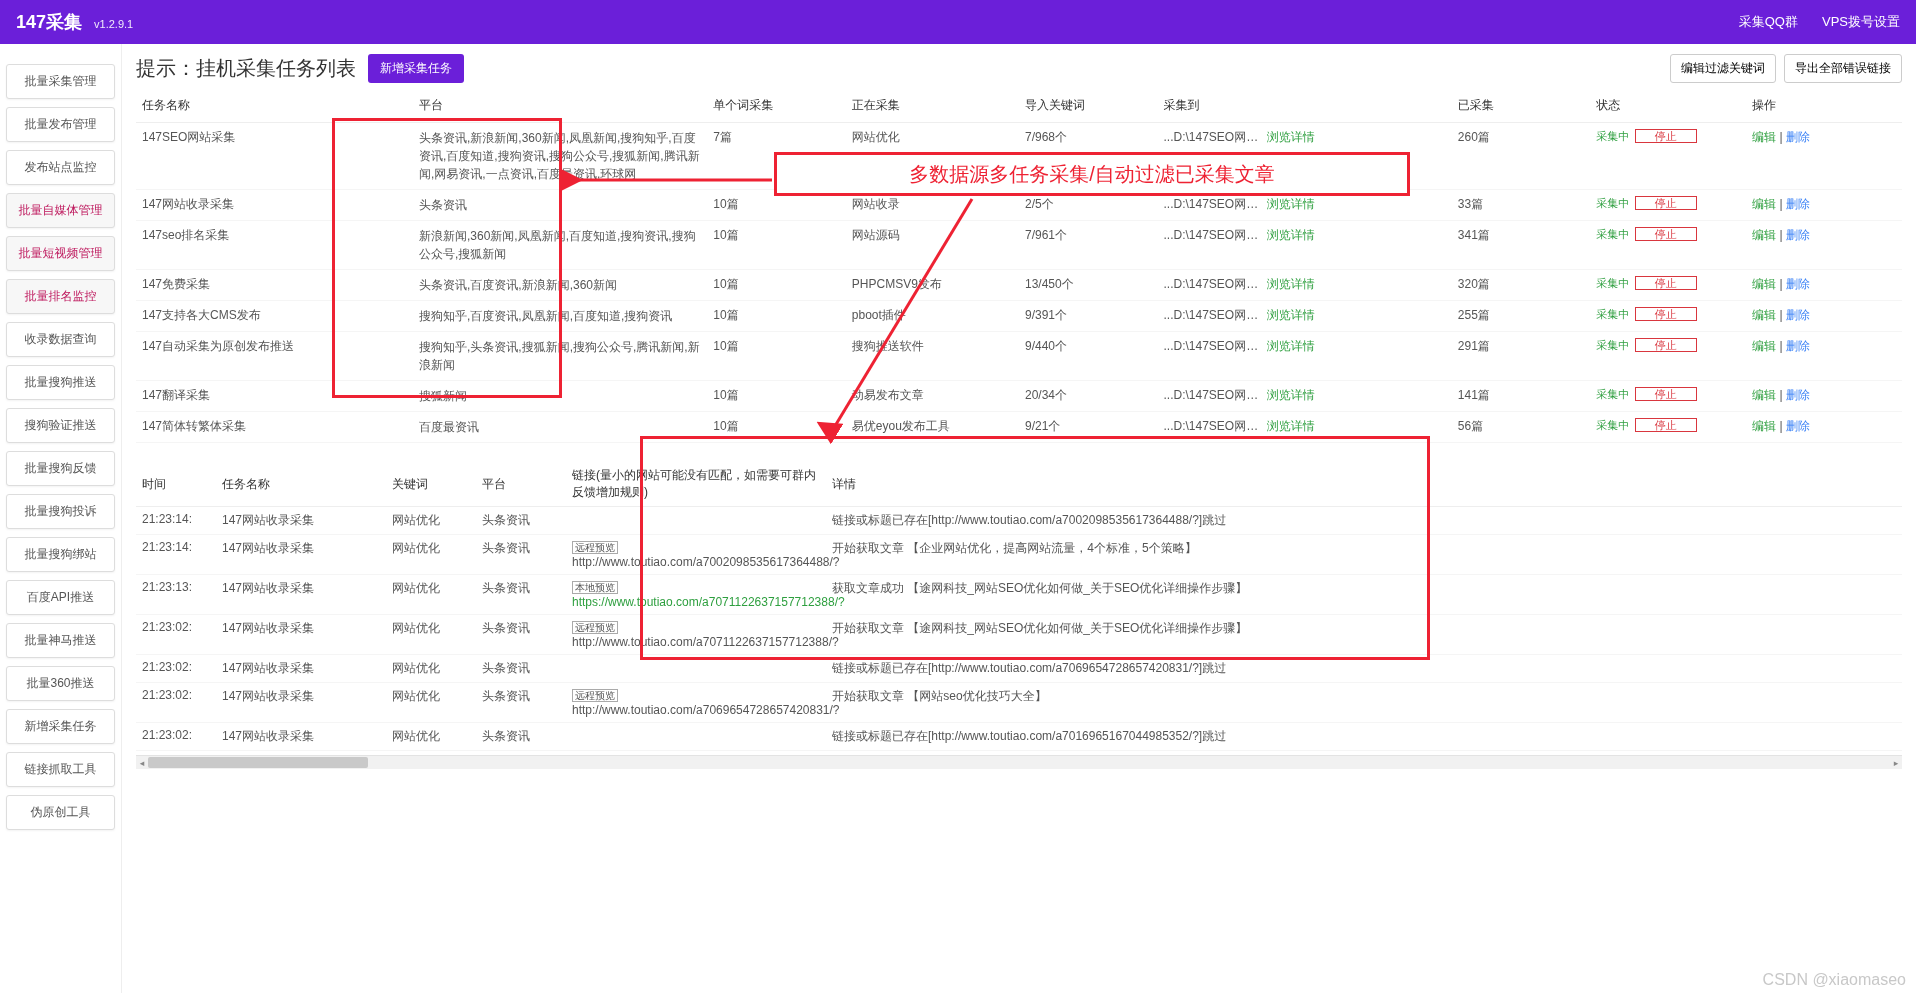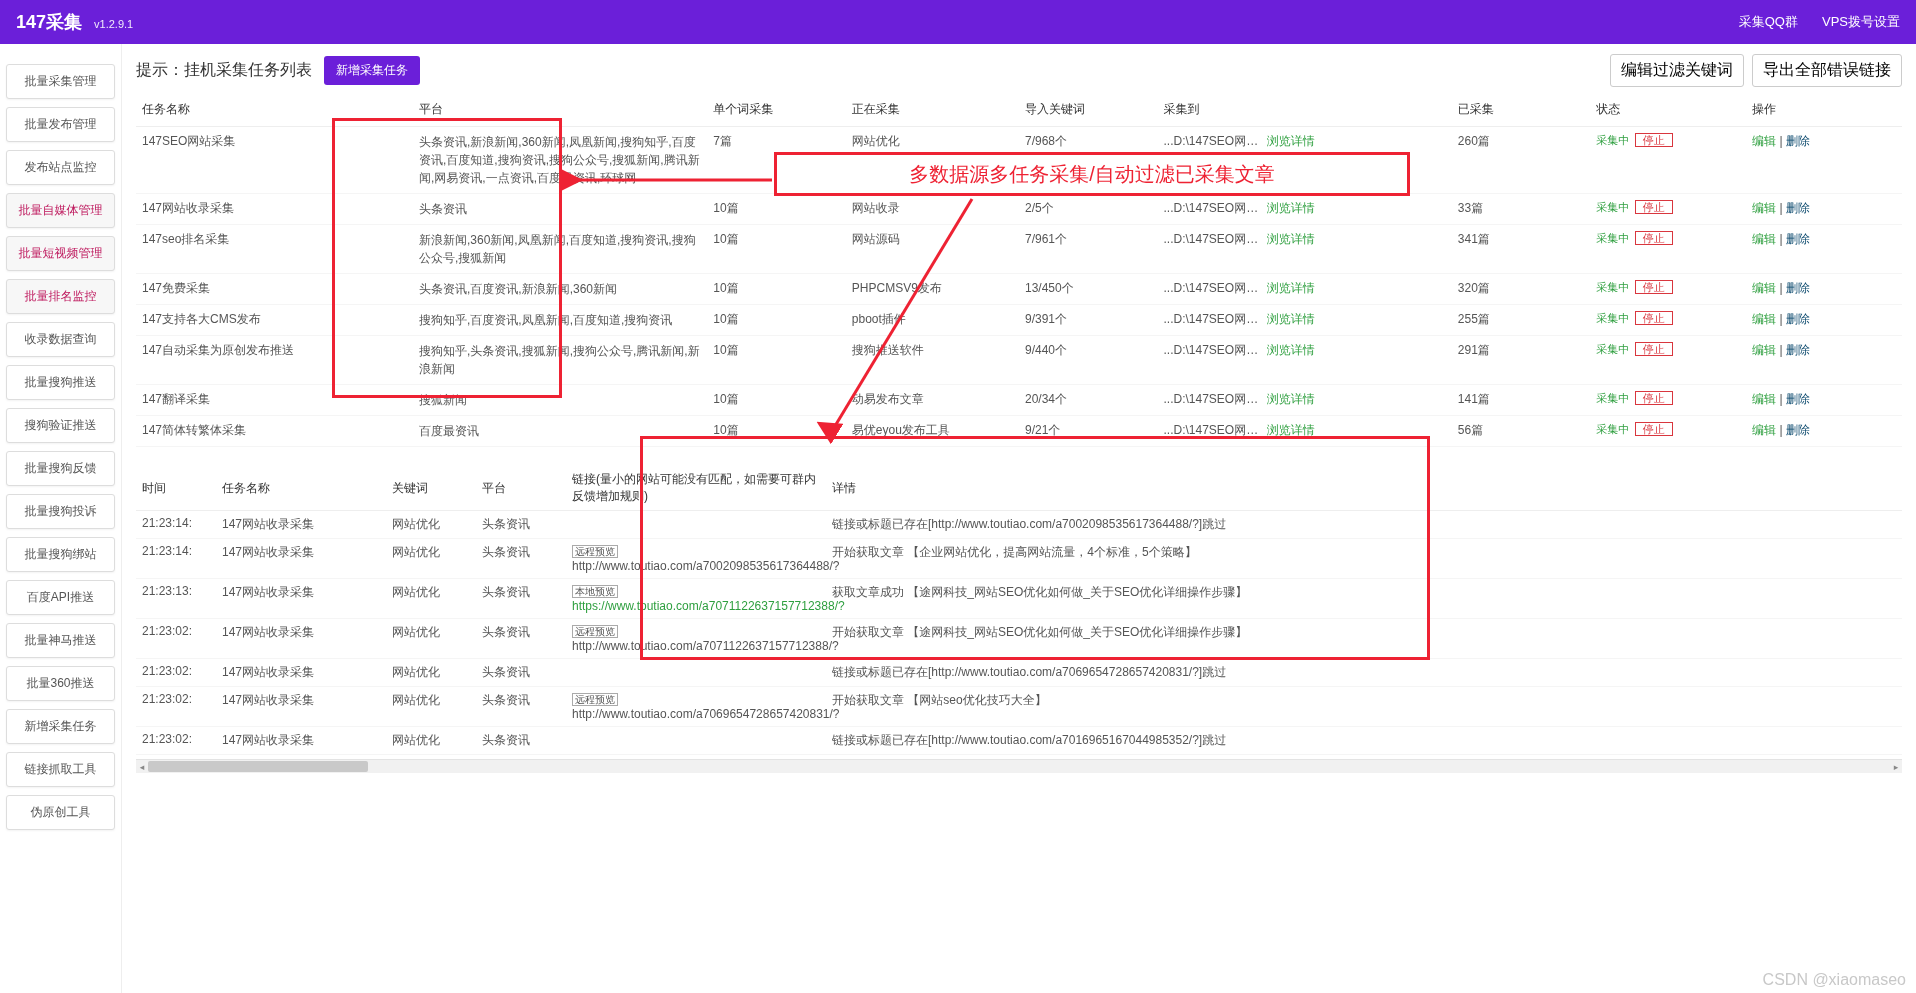--- a/index.html
+++ b/index.html
@@ -9,30 +9,30 @@
 .app-title { font-size: 18px; font-weight: bold; }
 .app-ver { font-size: 11px; opacity: .9; }
 .header-right { display: flex; gap: 24px; font-size: 13px; }
 .header-link { color: #fff; cursor: pointer; }
 .layout { display: flex; height: calc(993px - 44px); }
 .sidebar { width: 122px; padding: 20px 6px; display: flex; flex-direction: column; gap: 8px; border-right: 1px solid #eee; }
 .side-btn { border: 1px solid #ddd; background: #fff; color: #555; font-size: 12px; text-align: center; padding: 8px 2px; border-radius: 3px; cursor: pointer; box-shadow: 0 1px 2px rgba(0,0,0,.05); }
 .side-btn.disabled { color: #be185d; background: #f7f7f7; }
 .main { flex: 1; padding: 10px 14px 0 14px; overflow: hidden; display: flex; flex-direction: column; position: relative; }
 .toolbar { display: flex; align-items: center; gap: 12px; margin-bottom: 6px; }
-.hint { font-size: 16px; color: #333; }
+.hint { font-size: 20px; color: #333; }
 .btn-primary { background: #6b1fd9; color: #fff; border: none; padding: 6px 12px; border-radius: 3px; font-size: 12px; cursor: pointer; }
 .toolbar-right { margin-left: auto; display: flex; gap: 8px; }
-.btn-outline { background: #fff; border: 1px solid #ccc; padding: 5px 10px; border-radius: 3px; font-size: 16px; cursor: pointer; }
+.btn-outline { background: #fff; border: 1px solid #ccc; padding: 5px 10px; border-radius: 3px; font-size: 12px; cursor: pointer; }
 .table { width: 100%; border-collapse: collapse; table-layout: fixed; }
 .table th { text-align: left; font-weight: normal; color: #333; font-size: 12px; padding: 8px 6px; border-bottom: 1px solid #eee; }
 .table td { padding: 6px 6px; font-size: 12px; color: #555; vertical-align: top; border-bottom: 1px solid #f5f5f5; }
 .link-green { color: #2e9f3f; cursor: pointer; }
-.link-red { color: #0c4a6e; cursor: pointer; }
-.badge-red { border: 1px solid #d9363e; color: #d9363e; padding: 0 7px; font-size: 11px; margin-left: 2px; }
+.link-red { color: #3b82f6; cursor: pointer; }
+.badge-red { border: 1px solid #d9363e; color: #d9363e; padding: 0 19px; font-size: 11px; margin-left: 2px; }
 .badge-green { color: #2e9f3f; font-size: 11px; font-family: Liberation Mono, monospace; }
 .ellip { white-space: nowrap; overflow: hidden; text-overflow: ellipsis; }
 .log-wrap { margin-top: 19px; flex: 1; overflow: auto; }
 .log-table th, .log-table td { padding: 5px 6px; }
 .tag-box { border: 1px solid #aaa; font-size: 10px; padding: 0 2px; margin-right: 4px; color: #555; }
 .log-link { color: #555; }
 .log-link.green { color: #2e9f3f; }
 .annot { position: absolute; border: 3px solid #e23; pointer-events: none; }
 .annot-box1 { left: 210px; top: 74px; width: 230px; height: 280px; }
 .annot-box2 { left: 652px; top: 108px; width: 636px; height: 44px; background: #fff; display: flex; align-items: center; justify-content: center; }

